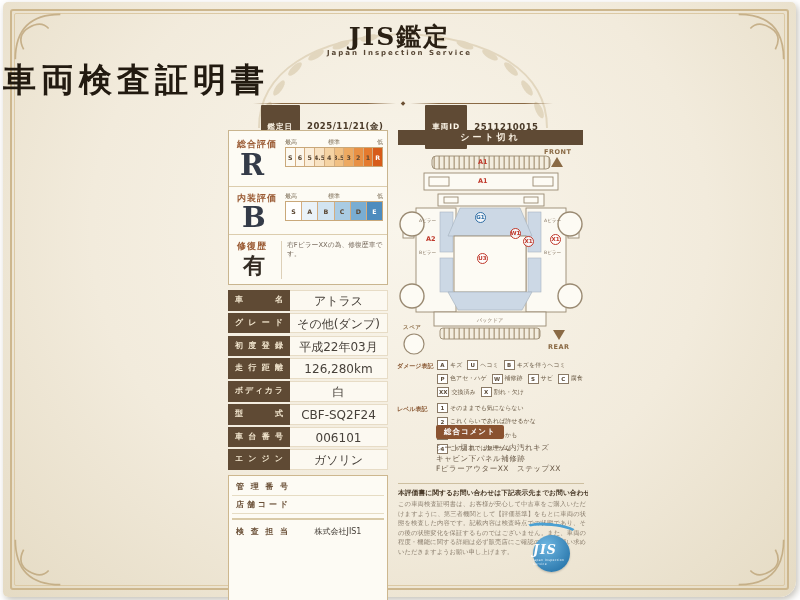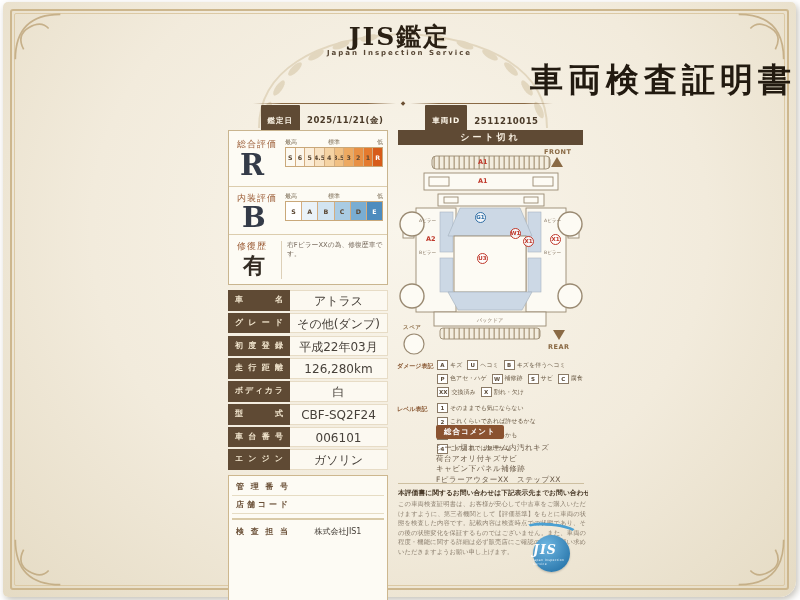--- a/index.html
+++ b/index.html
@@ -18,40 +18,40 @@
   .corner.br{right:9px;bottom:9px;transform:scale(-1,-1);}
   .wreath{position:absolute;left:228px;top:8px;width:344px;height:122px;opacity:.28;}
   .wreath path{fill:none;stroke:#b49a68;stroke-width:2;}
   .wreath ellipse{fill:#b49a68;}
 
   .brand{position:absolute;left:0;right:0;top:18px;text-align:center;
          font-family:"DejaVu Serif","Liberation Serif",serif;font-weight:bold;
          font-size:25px;color:#2a2014;letter-spacing:2px;}
   .brand-sub{position:absolute;left:0;right:0;top:47px;text-align:center;
          font-size:7px;font-weight:bold;color:#574634;letter-spacing:2px;}
-  .title{position:absolute;left:0;right:0;top:56px;text-align:right;
+  .title{position:absolute;left:0;right:0;top:56px;text-align:left;
          font-family:"DejaVu Serif","Liberation Serif",serif;font-weight:bold;
          font-size:33px;color:#221a10;letter-spacing:5px;}
   .title-orn{position:absolute;left:250px;top:97px;width:300px;height:8px;
          display:flex;align-items:center;gap:5px;}
   .oline{flex:1;height:1px;background:linear-gradient(90deg,transparent,#8a6a45 20%,#8a6a45 80%,transparent);}
   .odiamond{font-size:6px;color:#6b4f33;line-height:1;}
   .odiamond::before{content:"◆";}
 
   .meta-row{position:absolute;left:0;right:0;top:103px;display:flex;justify-content:center;
             align-items:center;gap:7px;}
   .chip{background:#5f4a34;color:#fdf6e8;font-size:7.5px;font-weight:bold;
-        padding:12px 7px;border-radius:1px;letter-spacing:1px;line-height:1;}
+        padding:18px 7px;border-radius:1px;letter-spacing:1px;line-height:1;}
   .meta-val{font-size:8.5px;font-weight:bold;color:#4a3a28;letter-spacing:.5px;}
 
   
   .rbox{position:absolute;left:225px;top:128px;width:160px;height:155px;background:#fdfbf4;
         border:1px solid #c9b58f;box-sizing:border-box;}
   .sec-div{position:absolute;left:0;right:0;height:0;border-top:1px solid #dccdae;}
-  .rlab{position:absolute;font-size:9px;font-weight:normal;color:#9a5a33;letter-spacing:1px;}
+  .rlab{position:absolute;font-size:9px;font-weight:bold;color:#9a5a33;letter-spacing:1px;}
   .grade{position:absolute;font-family:"DejaVu Serif","Liberation Serif",serif;
          font-weight:bold;color:#343b48;}
   .scalewrap{position:absolute;width:98px;}
   .scalehead{position:relative;height:8px;font-size:6px;color:#7a6a52;}
   .scalehead span{position:absolute;top:0;line-height:1;}
   .cells{display:flex;height:20px;border:1px solid #c9a87a;box-sizing:border-box;background:#fff;}
   .cell{flex:1;border-right:1px solid #d4ad80;font-size:6.3px;font-weight:bold;color:#5a4632;
         display:flex;align-items:center;justify-content:center;overflow:hidden;}
   .cell:last-child{border-right:none;}
   .rnote{position:absolute;left:52px;top:7px;width:100px;height:38px;font-size:6.8px;
@@ -405,21 +405,20 @@
             <span class="lgcode">4</span>
             <span>このままでは無理かな</span>
           </span>
       </div>
     </div>
   </div>
 
   <div class="comments">
     <div><span class="cchip">総合コメント</span></div>
     <div class="cline">シート切れ　ルーム内汚れキズ</div>
-    <div class="cline">荷台アオリ付キズサビ</div>
     <div class="cline">キャビン下パネル補修跡</div>
     <div class="cline">FピラーアウターXX　ステップXX</div>
   </div>
 
   <div class="fdiv"></div>
   <div class="contact">本評価書に関するお問い合わせは下記表示先までお問い合わせいたします。</div>
   <div class="fbody">この車両検査証明書は、お客様が安心して中古車をご購入いただけますように、第三者機関として【評価基準】をもとに車両の状態を検査した内容です。記載内容は検査時点での状態であり、その後の状態変化を保証するものではございません。また、車両の程度・機能に関する詳細は必ず販売店にご確認のうえお買い求めいただきますようお願い申し上げます。</div>
   <div class="logo">
     <div class="logo-arc"></div>
     <div class="logo-circle">

